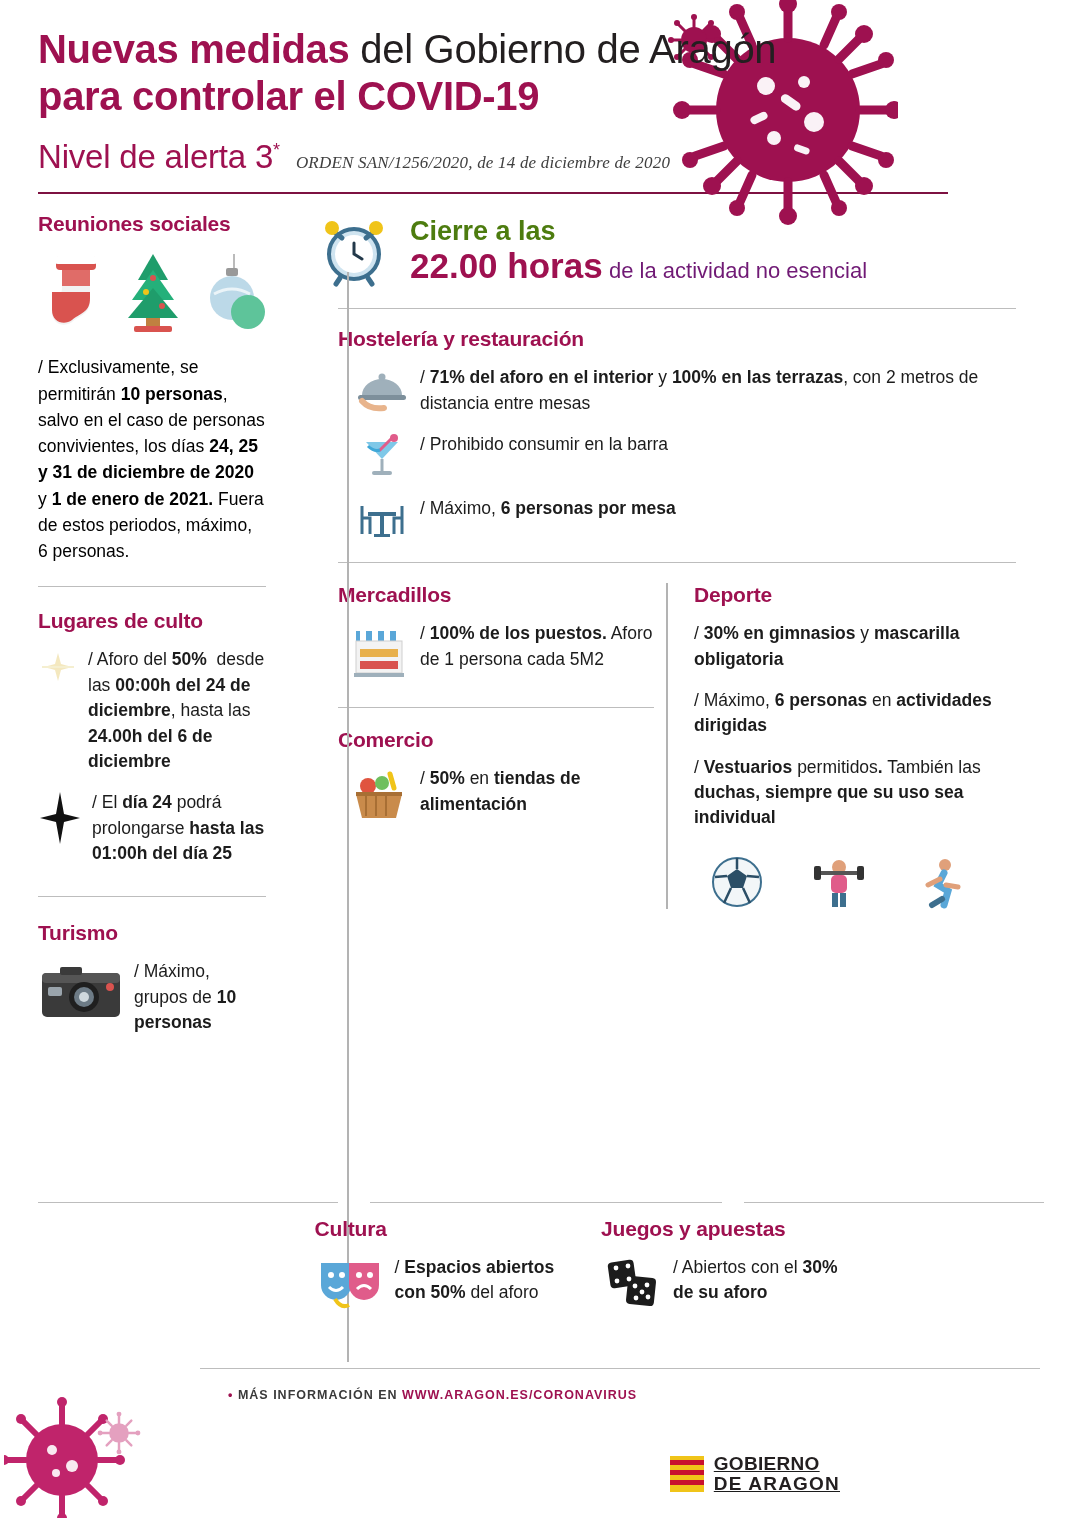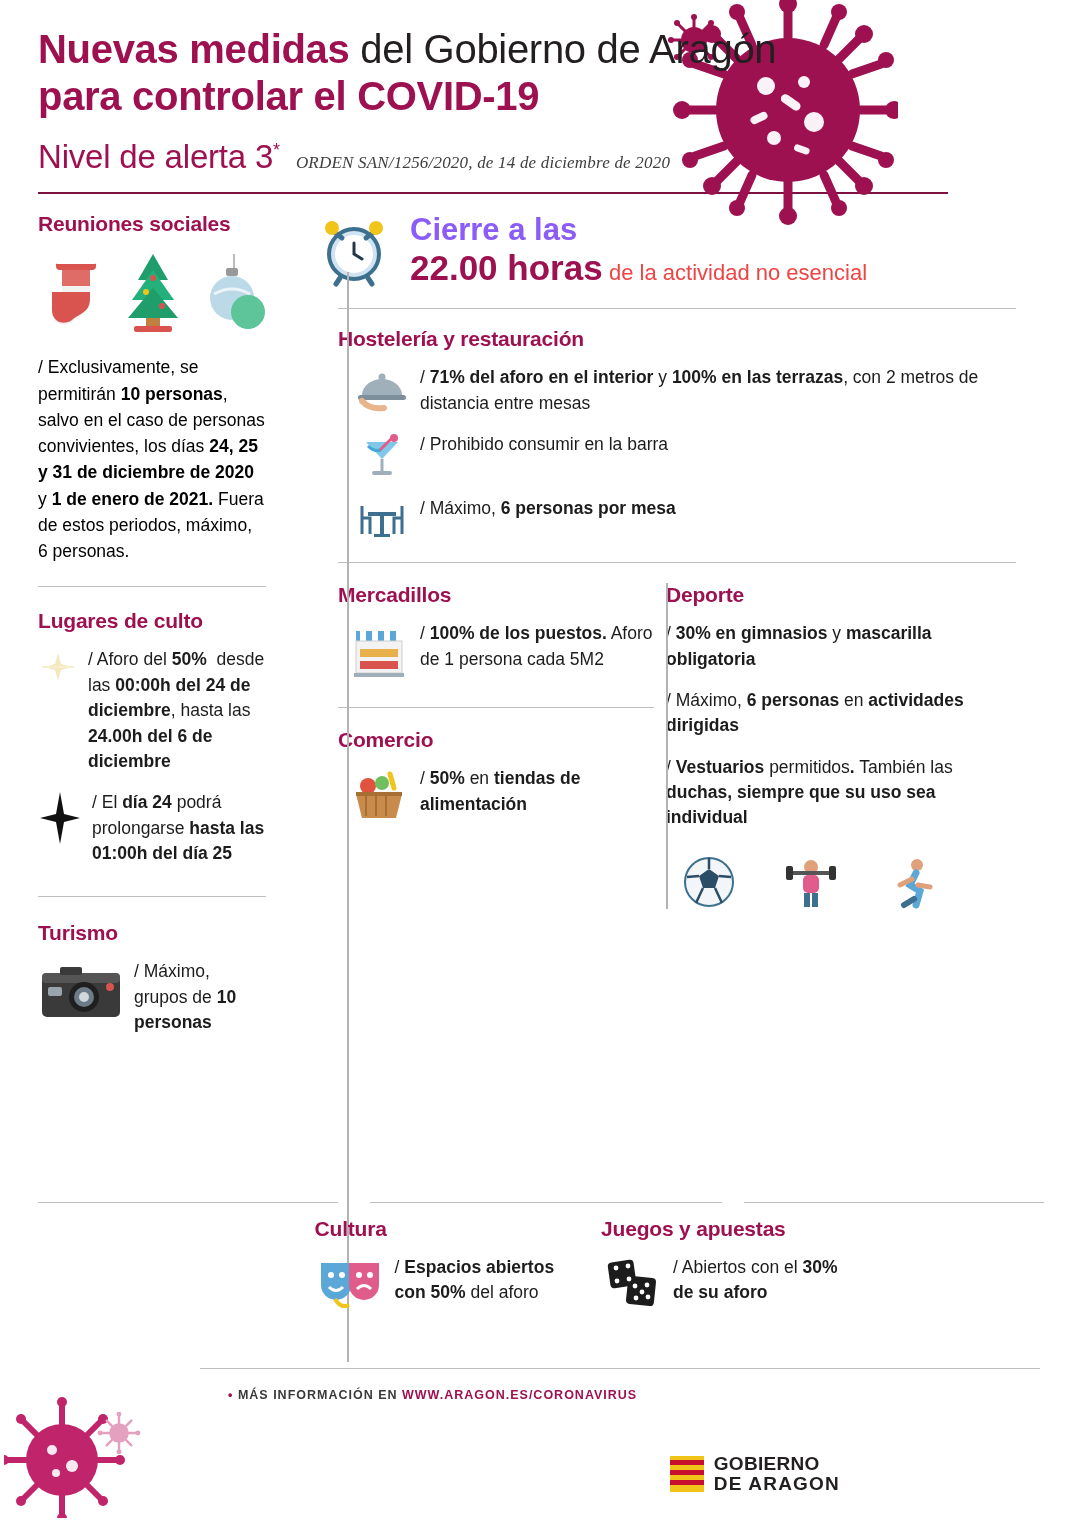--- a/index.html
+++ b/index.html
@@ -104,30 +104,30 @@
   .ico { flex: 0 0 auto; display: flex; align-items: flex-start; justify-content: center; }
 
   
   .closing {
     display: flex;
     align-items: center;
     gap: 18px;
     margin-bottom: 6px;
   }
   .closing .lines { line-height: 1.12; }
-  .closing .l1 { font-size: 31px; font-weight: 700; color: #8b5cf6; }
+  .closing .l1 { font-size: 27px; font-weight: 700; color: #4d7c0f; }
   .closing .l2 { font-size: 23px; }
   .closing .big { font-size: 35px; font-weight: 700; color: #9e1150; }
-  .closing .tail { font-size: 22px; color: #ef4444; }
+  .closing .tail { font-size: 22px; color: #701a75; }
 
   
   .tri { display: flex; }
   .tri > div { position: relative; }
   .tri .c1 { width: 350px; padding-right: 12px; }
-  .tri .c2 { width: 350px; }
+  .tri .c2 { width: 350px; padding-left: 28px; }
   .tri-sep {
     position: absolute; top: 0; bottom: 0; left: 0;
     width: 2px; background: #b3b3b3;
   }
 
   .bottom-row { display: flex; margin-top: 1px; }
   .bottom-row .b1 { width: 300px; }
   .bottom-row .b2 { width: 350px; padding-left: 28px; position: relative; }
   .bottom-row .b3 { width: 350px; padding-left: 28px; position: relative; }
 
@@ -143,21 +143,21 @@
   }
   .more-info {
     position: absolute; top: 28px; left: 228px;
     font-size: 12.5px; letter-spacing: 1px; font-weight: 700; color: #3a3a3a;
   }
   .more-info .url { color: #9e1150; }
   .more-info .dot { color: #9e1150; }
 
   .gob {
     position: absolute; right: 40px; bottom: 34px;
-    display: flex; align-items: center; gap: 10px;
+    display: flex; align-items: center; gap: 10px; text-decoration: underline;
   }
   .gob .flag { width: 34px; height: 36px; display: block; }
   .gob .txt { line-height: 1.05; font-weight: 700; font-size: 19px; color: #231f20; letter-spacing: 0.3px; }
   .gob .txt .l2 { letter-spacing: 1.2px; }
 </style>
 </head>
 <body>
 
 <div class="page">
 

